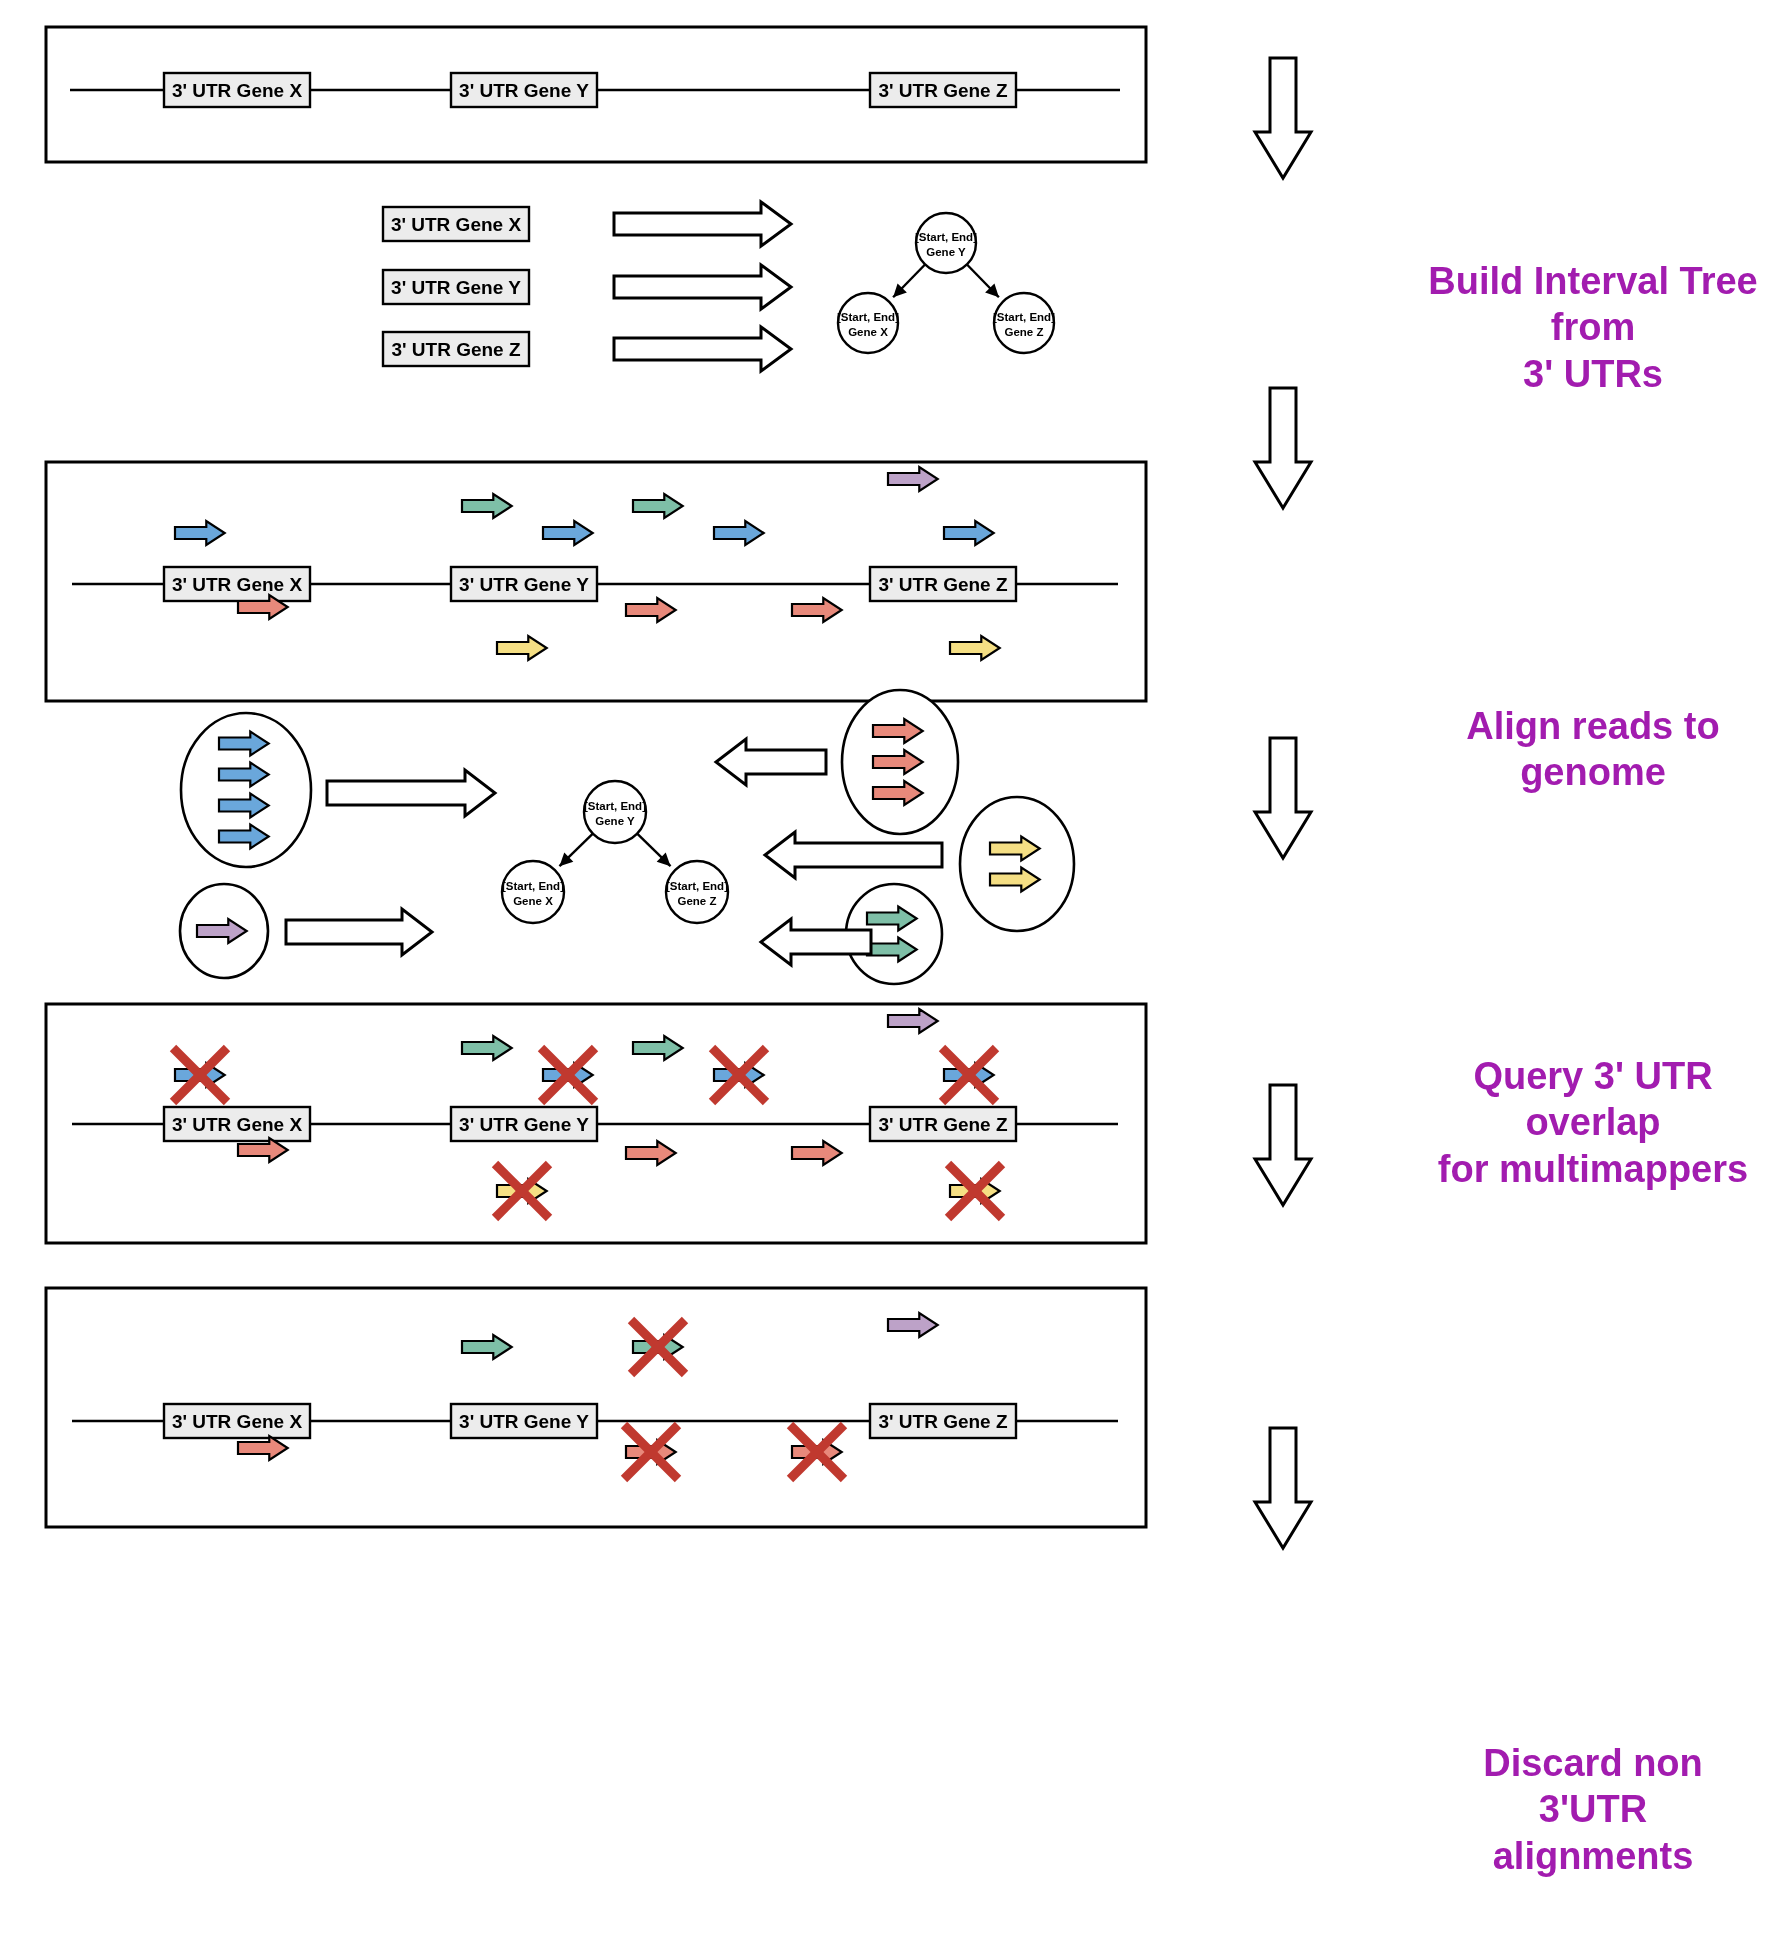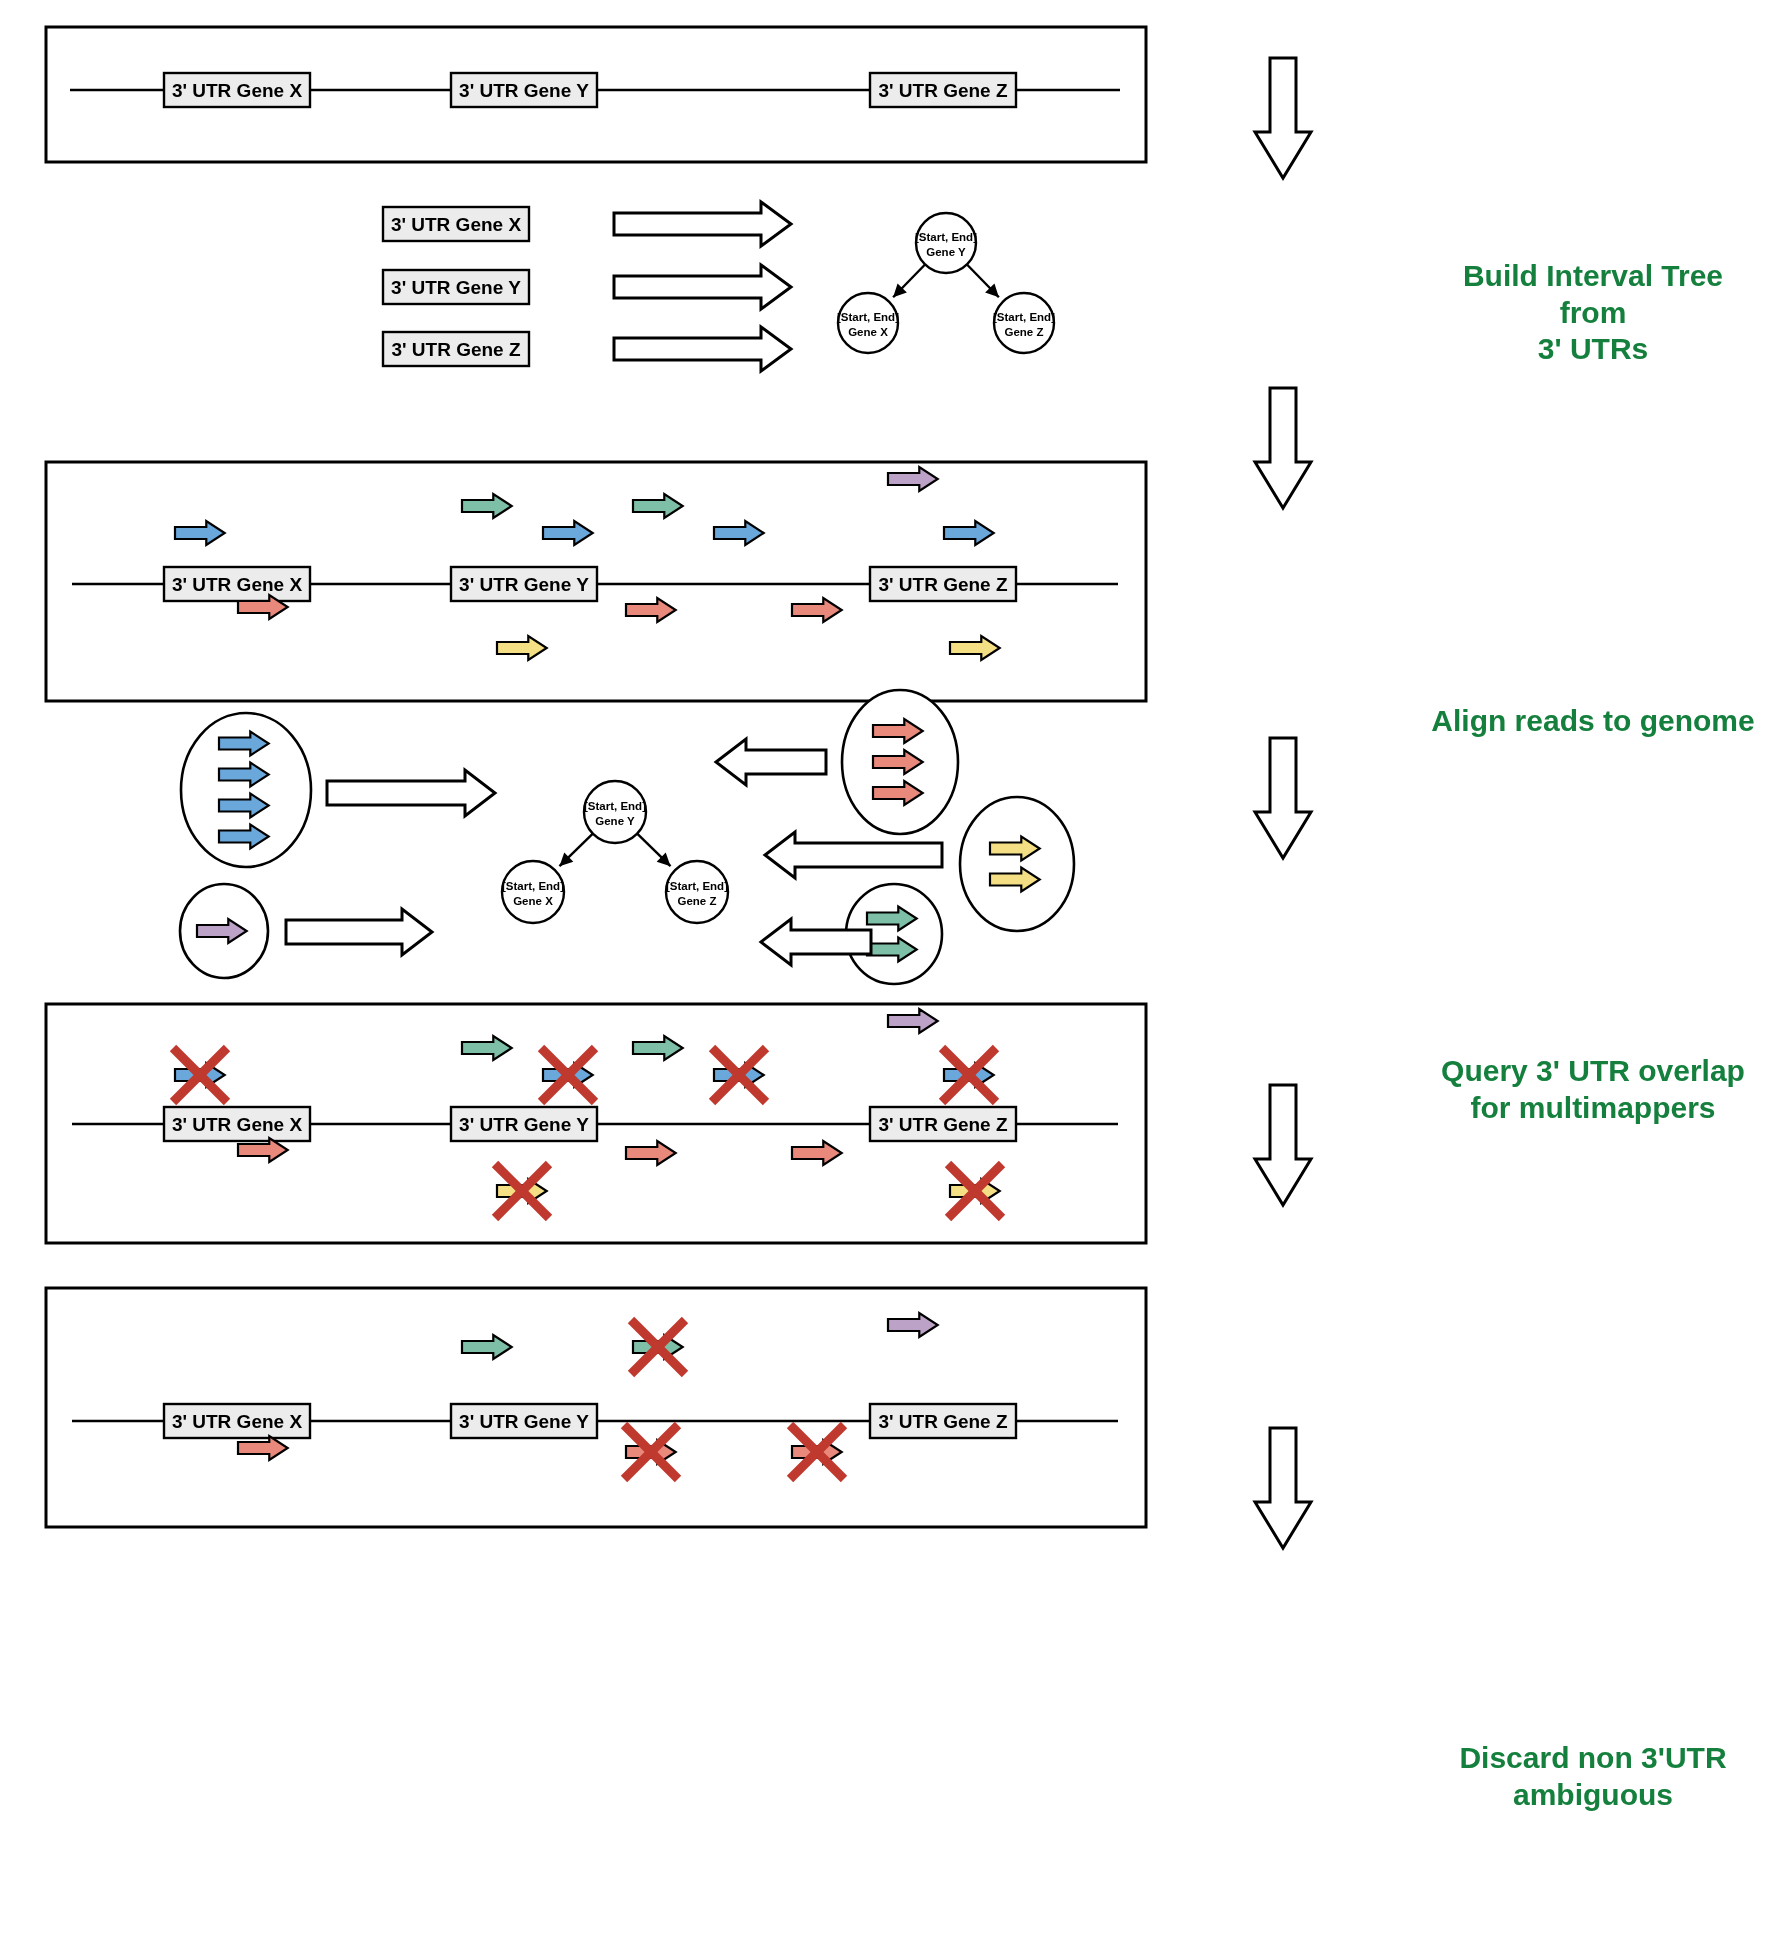--- a/index.html
+++ b/index.html
@@ -17,22 +17,22 @@
   #stage {
     position: absolute;
     left: 0; top: 0;
     width: 1517px;
     height: 1958px;
   }
   .step-label {
     position: absolute;
     font-family: "Liberation Sans", sans-serif;
     font-weight: bold;
-    font-size: 30px;
-    color: #15803d;
+    font-size: 38px;
+    color: #a21caf;
     text-align: center;
     line-height: 1.22;
     width: 330px;
   }
   svg { display: block; }
   .utr-text {
     font-family: "Liberation Sans", sans-serif;
     font-weight: bold;
     font-size: 19px;
     fill: #000000;
@@ -266,16 +266,16 @@
   </div>
 
   <div class="step-label" style="left:1428px; top:1053px;">
     <div>Query 3' UTR overlap</div>
     <div>for multimappers</div>
   </div>
 
 
   <div class="step-label" style="left:1428px; top:1740px;">
     <div>Discard non 3'UTR</div>
-    <div>ambiguous</div>
+    <div>alignments</div>
   </div>
 
 </div>
 
 </body></html>

